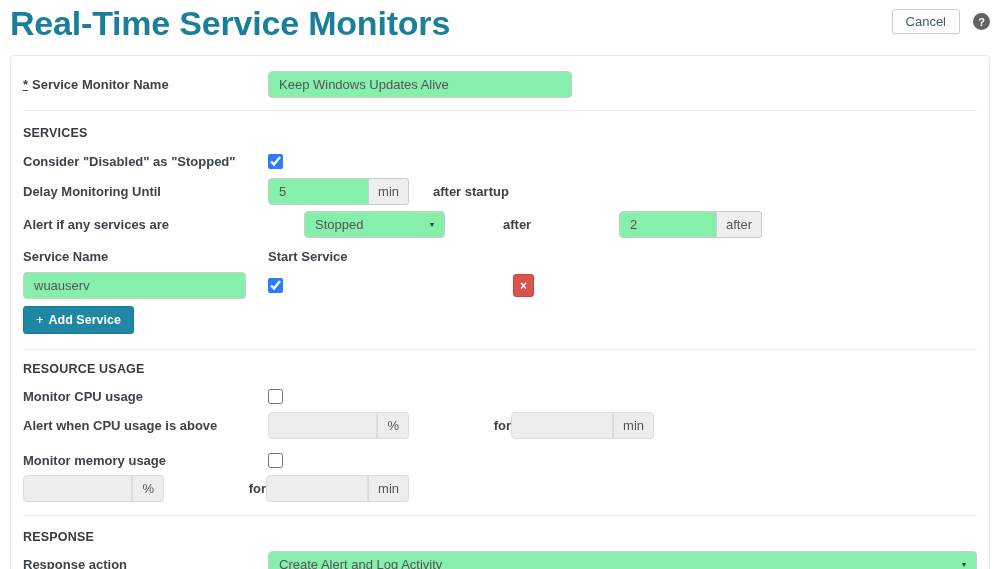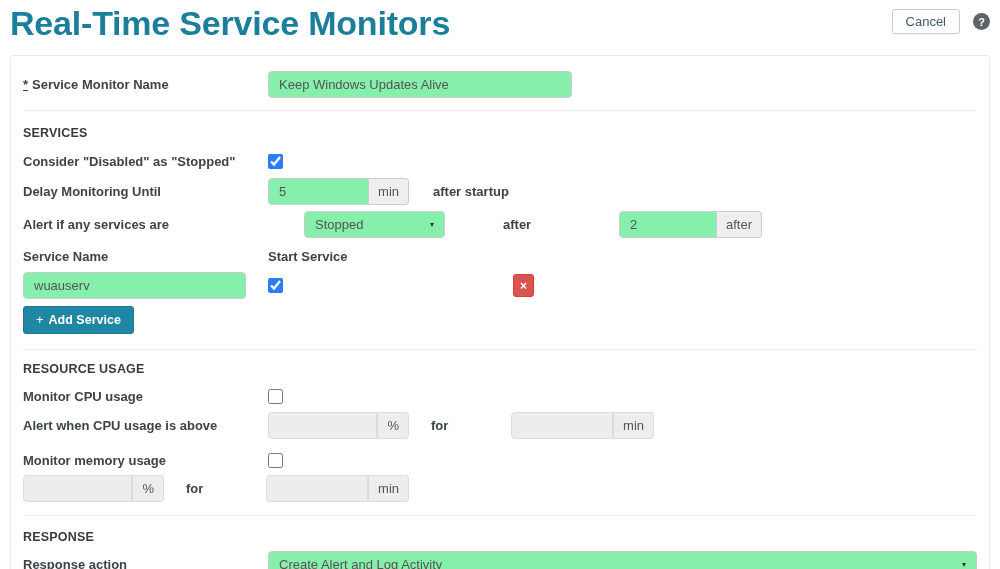--- a/index.html
+++ b/index.html
@@ -51,21 +51,21 @@
   .btn-add { display: inline-flex; align-items: center; gap: 5px; background: #1f87a3; color: #fff;
     border: 1px solid #1b7893; border-radius: 3px; font-size: 12.5px; font-weight: 700;
     padding: 5px 12px 6px 12px; cursor: pointer; font-family: inherit; }
   .btn-add .plus { font-size: 13px; font-weight: 400; }
   .btn-del { width: 21px; height: 23px; background: #d9534f; border: 1px solid #d43f3a; border-radius: 3px;
     color: #fff; font-size: 12px; font-weight: 700; display: flex; align-items: center; justify-content: center;
     cursor: pointer; line-height: 1; }
 
   .req { color: #3d4349; text-decoration: underline; margin-right: 4px; }
   .col3 { margin-left: 22px; width: 80px; flex: 0 0 80px; }
-  .col3.centered { text-align: left; }
+  .col3.centered { text-align: right; }
 </style>
 </head>
 <body>
 
 <div class="header">
   <div class="page-title">Real-Time Service Monitors</div>
   <div class="header-right">
     <button class="btn-cancel">Cancel</button>
     <div class="help-icon">?</div>
   </div>

